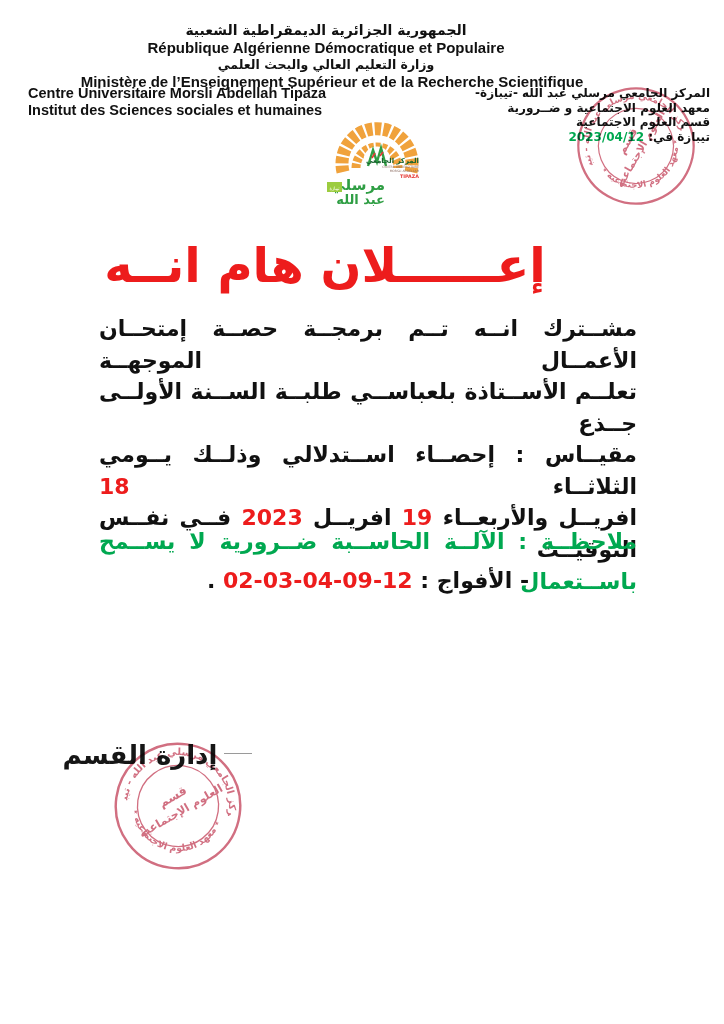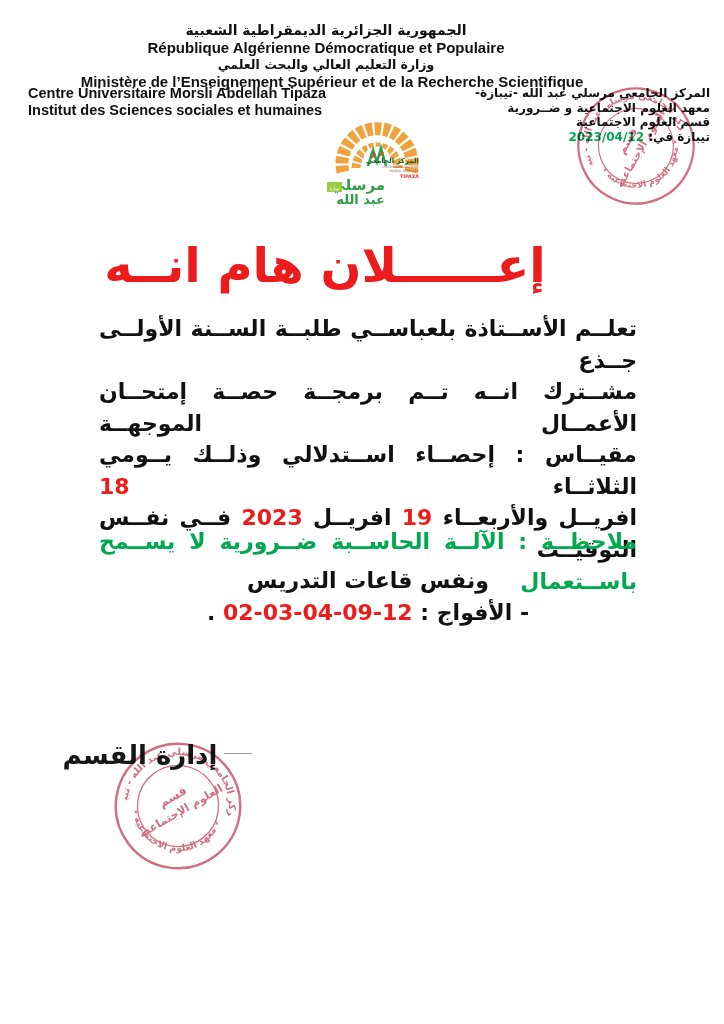--- a/index.html
+++ b/index.html
@@ -115,25 +115,24 @@
       <g transform="rotate(-38 70 70)" text-anchor="middle" font-weight="bold" style="fill:var(--stamp)">
         <text x="70" y="63" font-size="13">قسم</text>
         <text x="70" y="80" font-size="12">العلوم الإجتماعية</text>
       </g>
     </svg>
   </div>
 
   <div class="title">إعــــــلان هام انــه</div>
 
   <div class="body-text">
+      <div class="rline justify"><span class="c-black">مشــترك انــه تــم برمجــة حصــة إمتحــان الأعمــال الموجهــة</span></div>
       <div class="rline justify"><span class="c-black">تعلــم الأســتاذة بلعباســي طلبــة الســنة الأولــى جــذع</span></div>
-      <div class="rline justify"><span class="c-black">مشــترك انــه تــم برمجــة حصــة إمتحــان الأعمــال الموجهــة</span></div>
       <div class="rline justify"><span class="c-black">مقيــاس : إحصــاء اســتدلالي وذلــك يــومي الثلاثــاء </span><span class="c-red">18</span></div>
       <div class="rline justify"><span class="c-black">افريــل والأربعــاء </span><span class="c-red">19</span><span class="c-black"> افريــل </span><span class="c-red">2023</span><span class="c-black"> فــي نفــس التوقيــت</span></div>
-      <div class="rline center"><span class="c-black">ونفس قاعات التدريس</span></div>
       <div class="rline center"><span class="c-black">- الأفواج : </span><span class="c-red">12-09-04-03-02</span><span class="c-black"> .</span></div>
     </div>
 
   <div class="note-text">
       <div class="rline justify"><span class="c-green">ملاحظــة : الآلــة الحاســبة ضــرورية لا يســمح باســتعمال</span></div>
     </div>
 
   <div class="signature">إدارة القسم</div>
   <div class="sig-line"></div>
 

